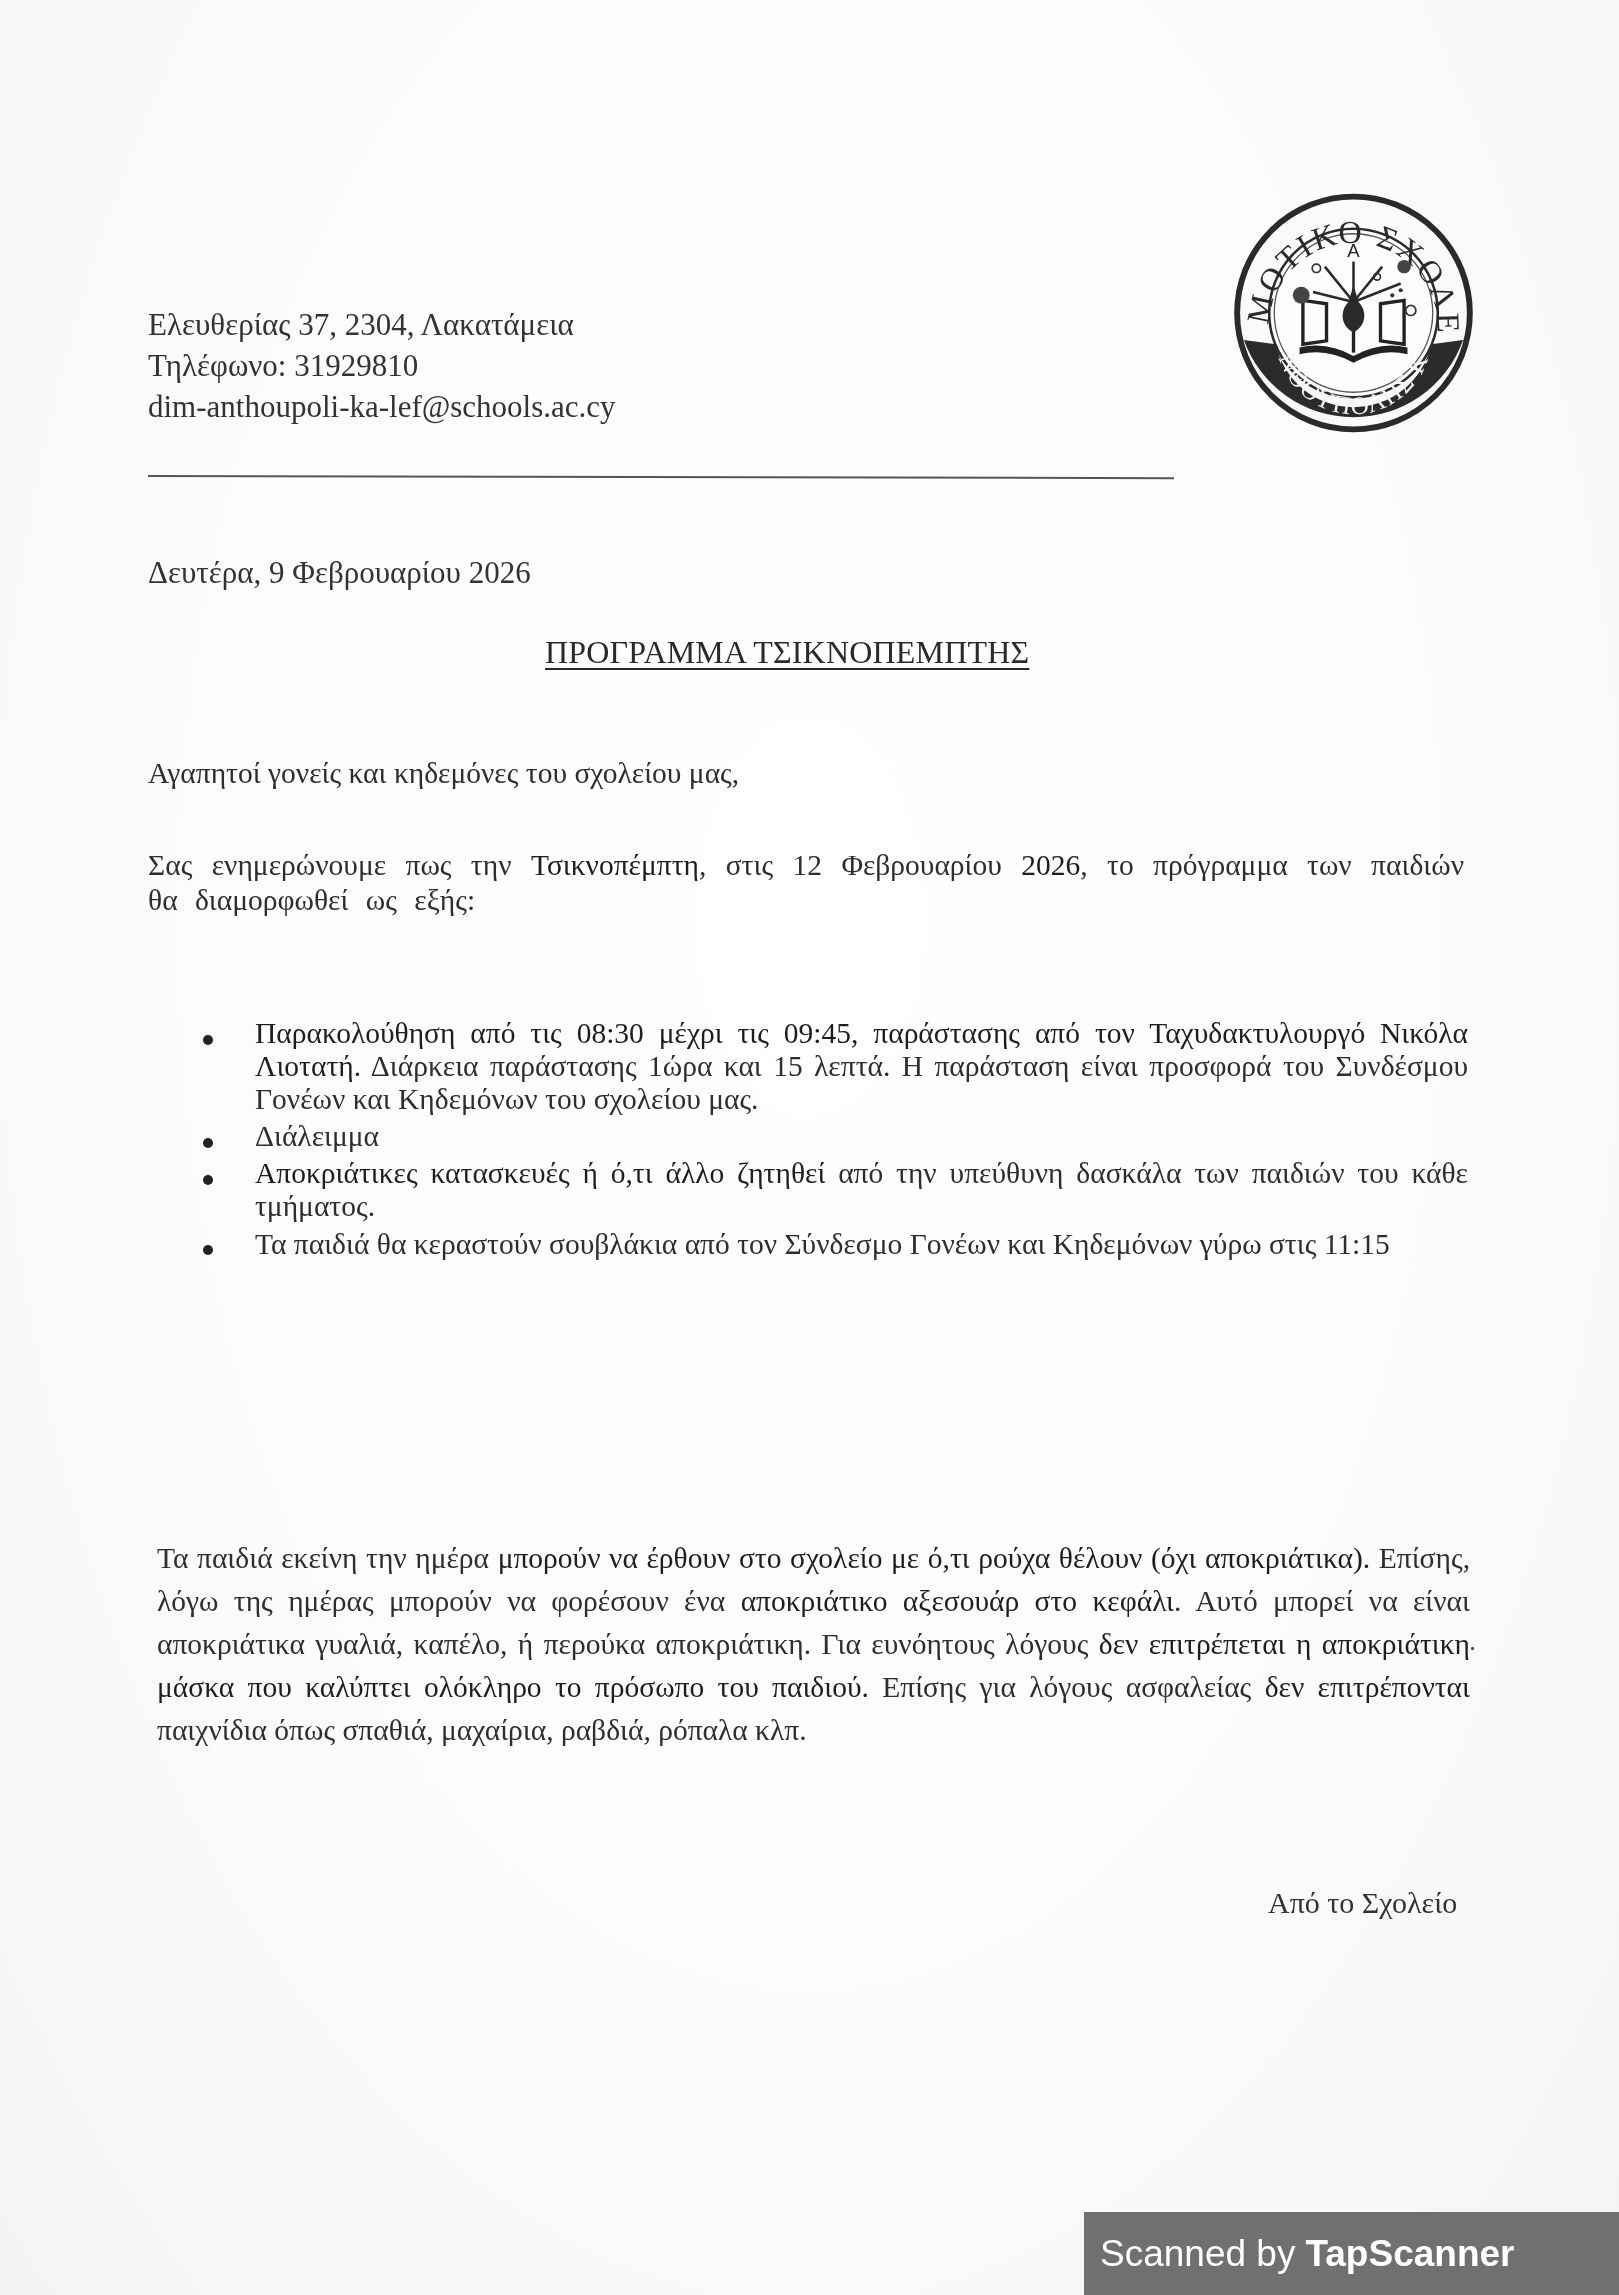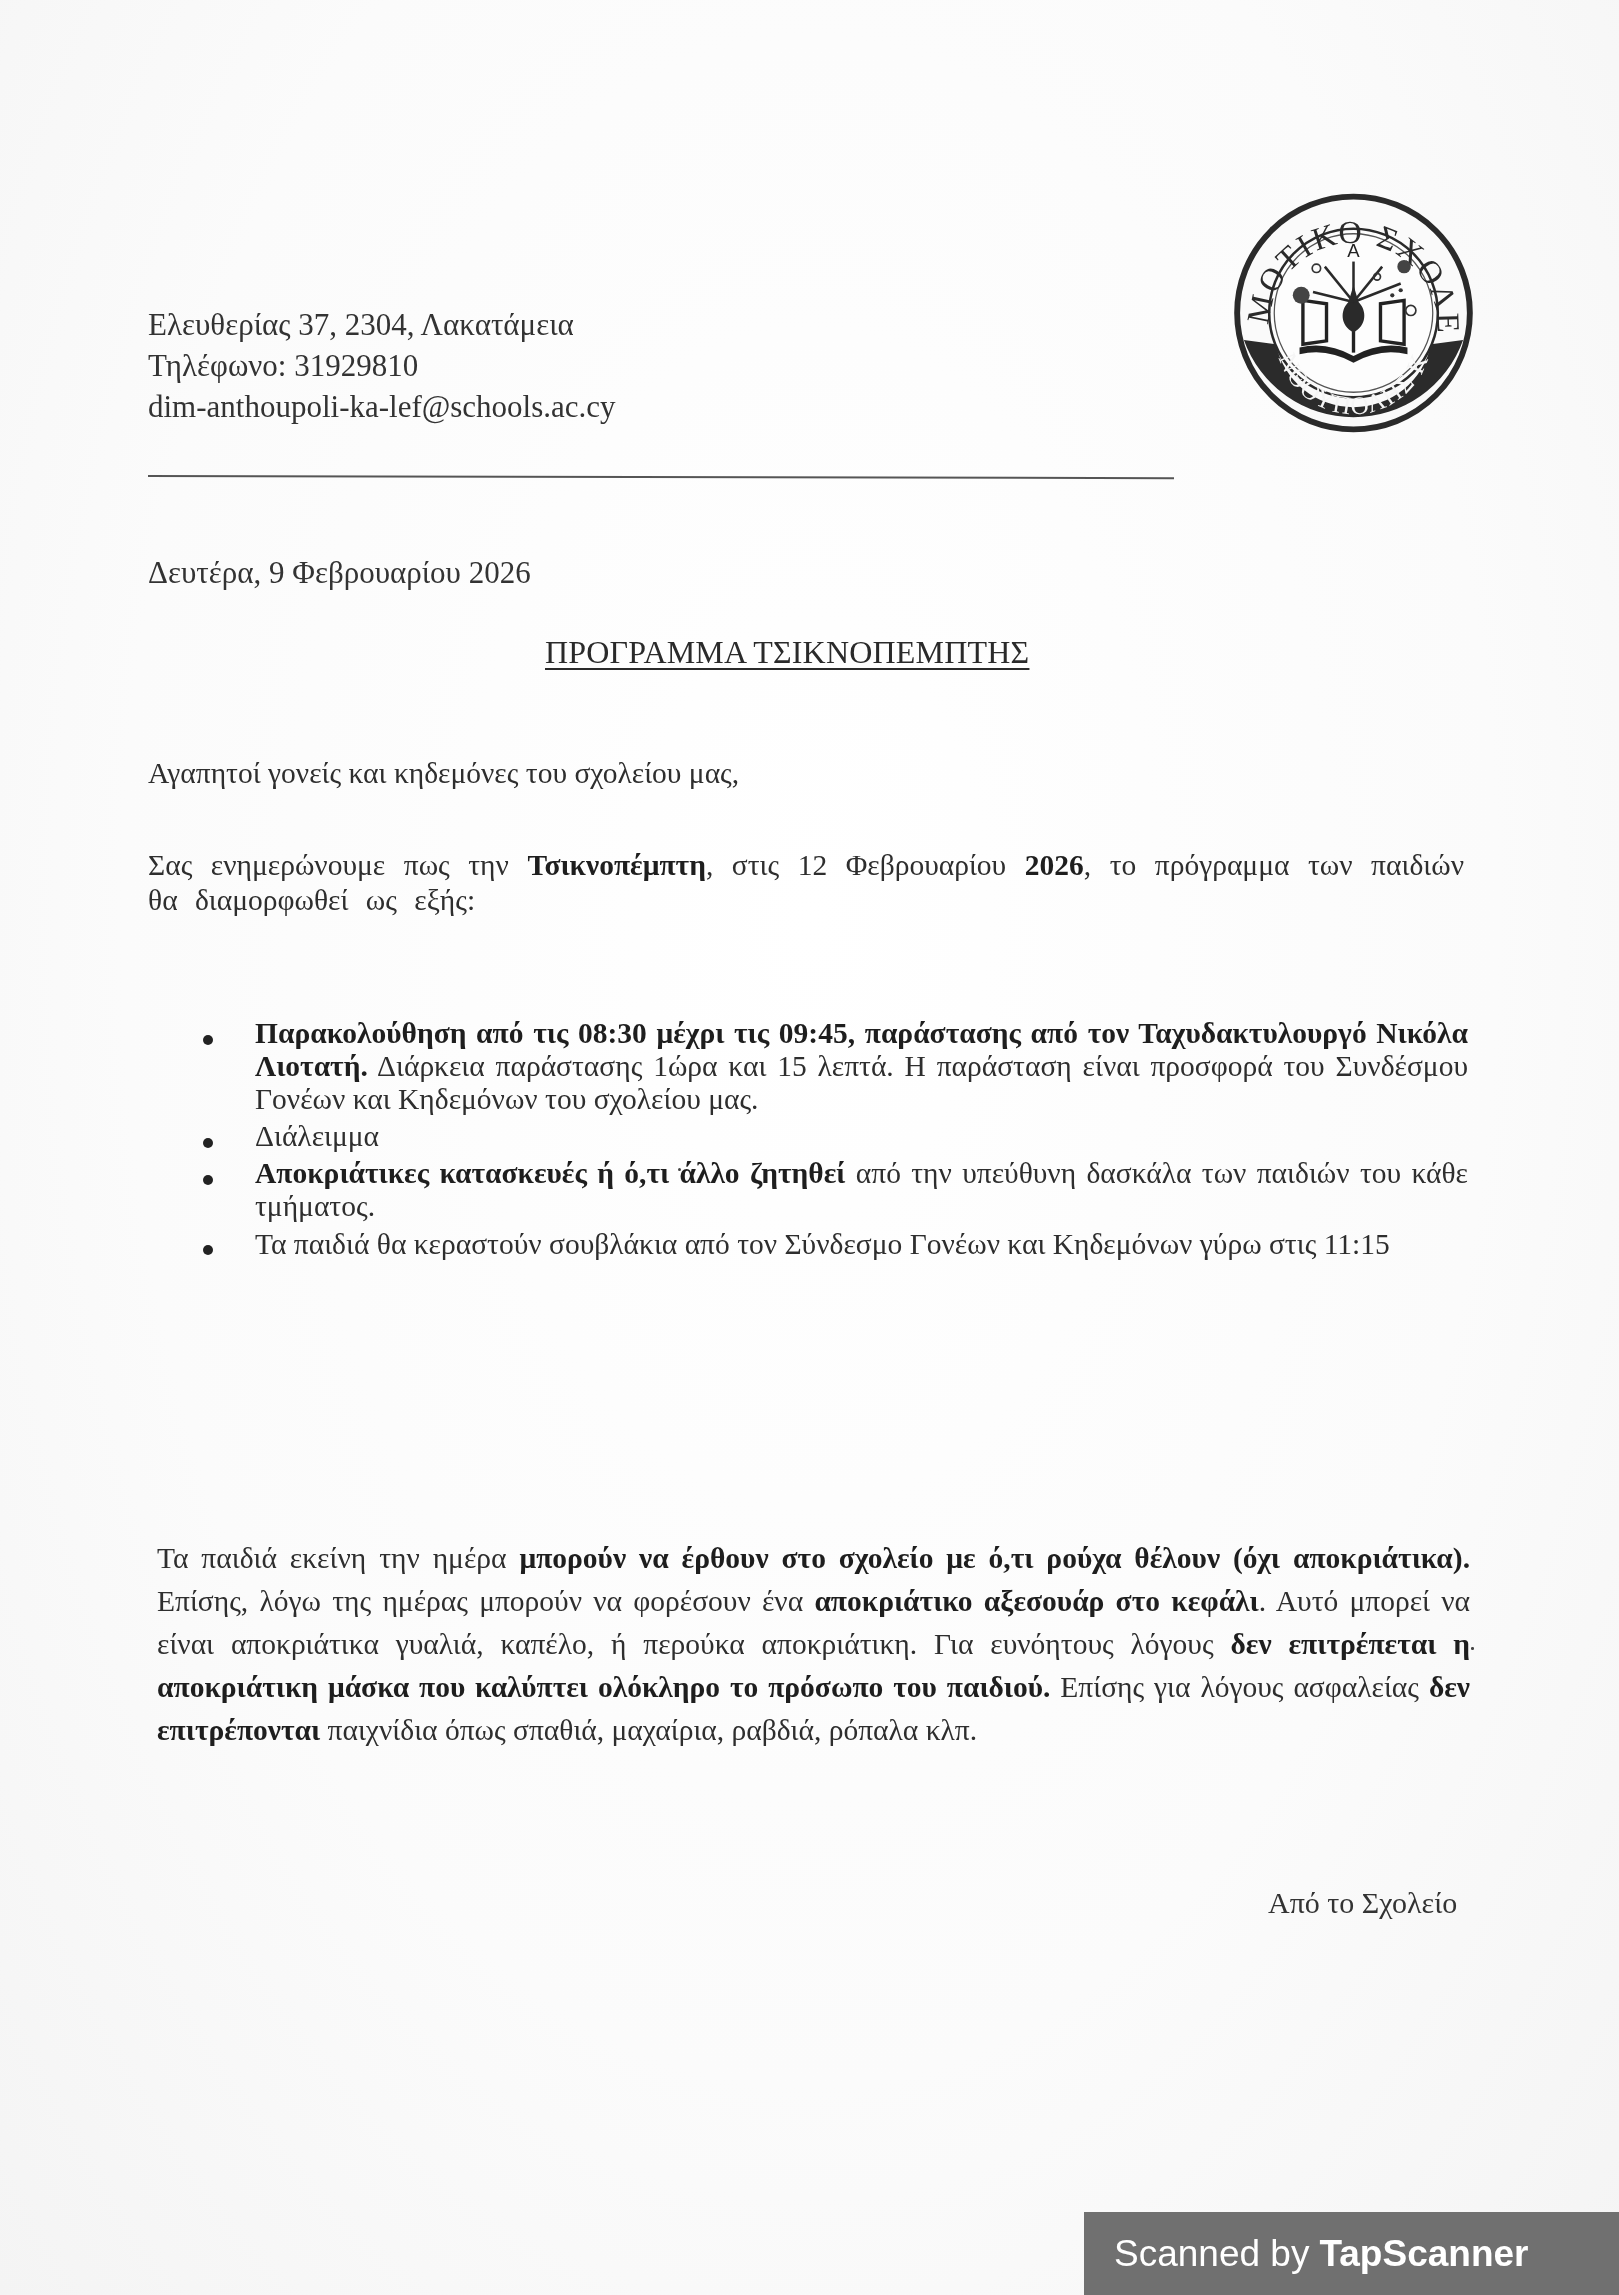--- a/index.html
+++ b/index.html
@@ -127,35 +127,35 @@
     }
 
     .signature {
       left: 1268px;
       top: 1886px;
       font-size: 30px;
       color: #333;
       white-space: nowrap;
     }
 
-    b { font-weight: bold; color: #1e1e1e; margin-top: 7px; }
+    b { font-weight: normal; color: #1e1e1e; margin-top: 7px; }
 
     
     .watermark {
       left: 1084px;
       top: 2212px;
       width: 536px;
       height: 84px;
       background: #707070;
       color: #ffffff;
       font-family: "Liberation Sans", "DejaVu Sans", sans-serif;
       font-size: 37px;
       display: flex;
       align-items: center;
-      padding-left: 30px;
+      padding-left: 16px;
       box-sizing: border-box;
       white-space: nowrap;
     }
     .watermark .brand { font-weight: bold; margin-left: 10px; text-align: right; }
 
     .speck {
       width: 3.4px; height: 3.4px; border-radius: 50%;
       background: #444;
     }
   </style>

